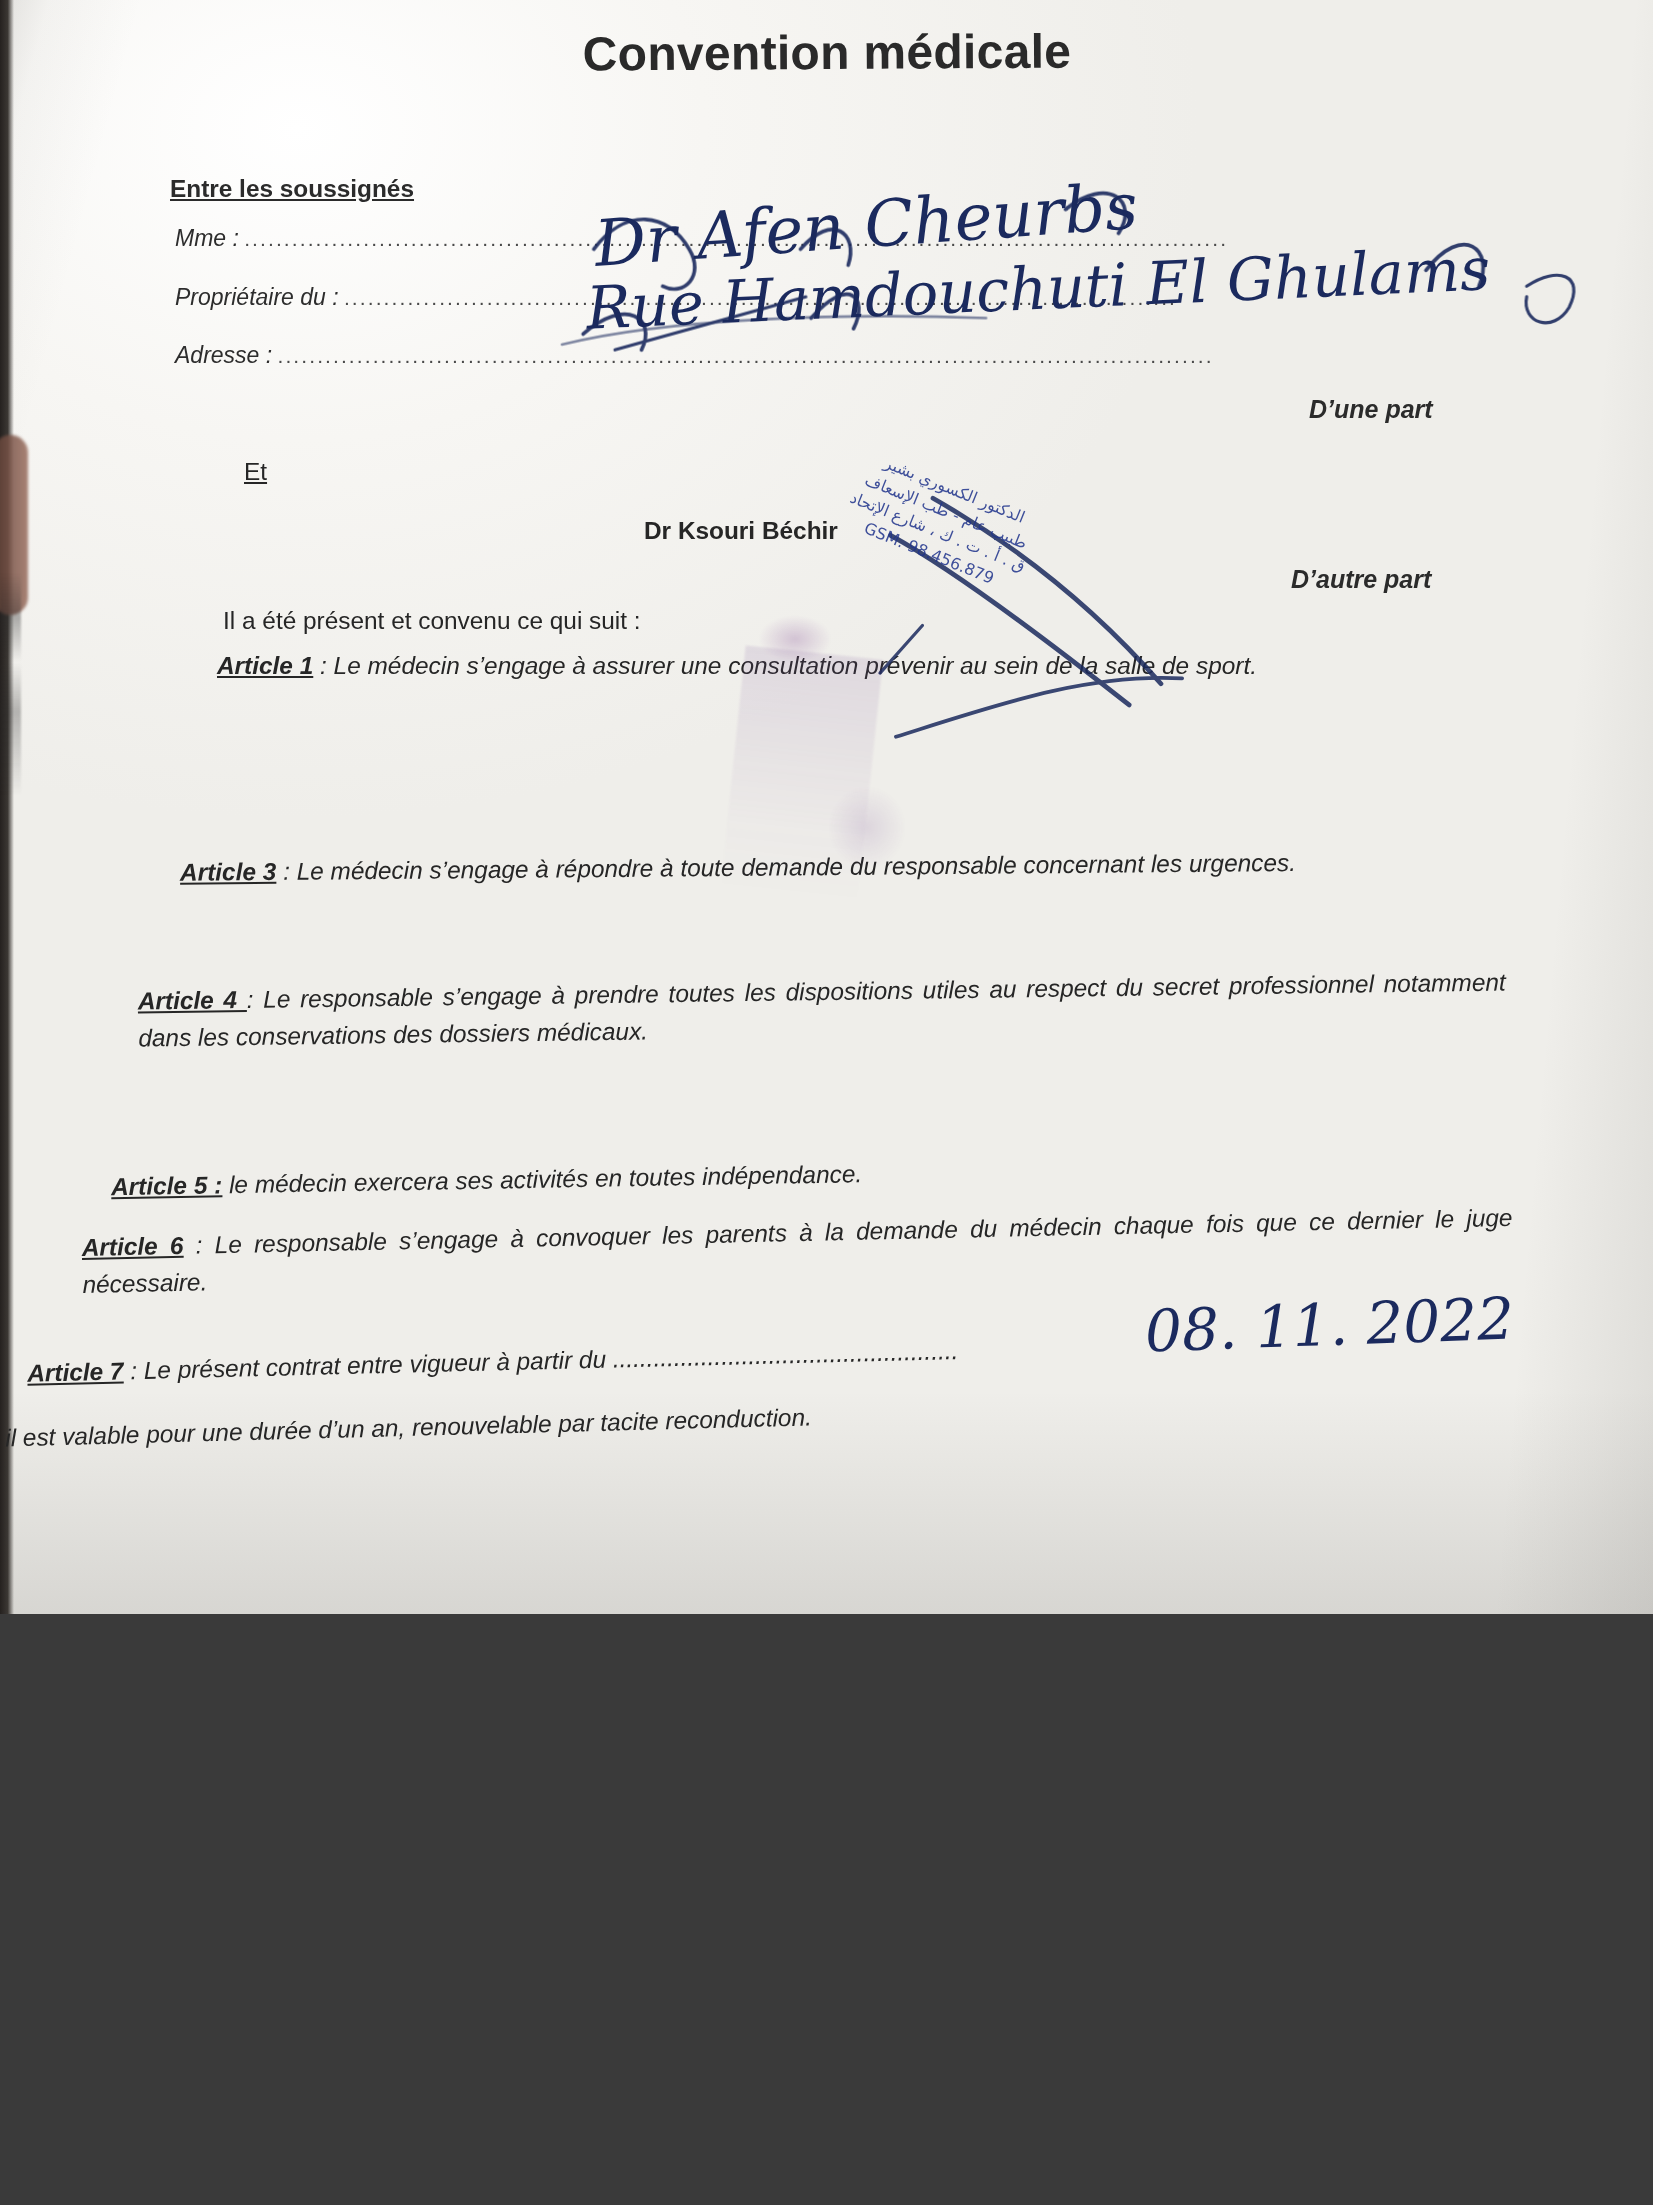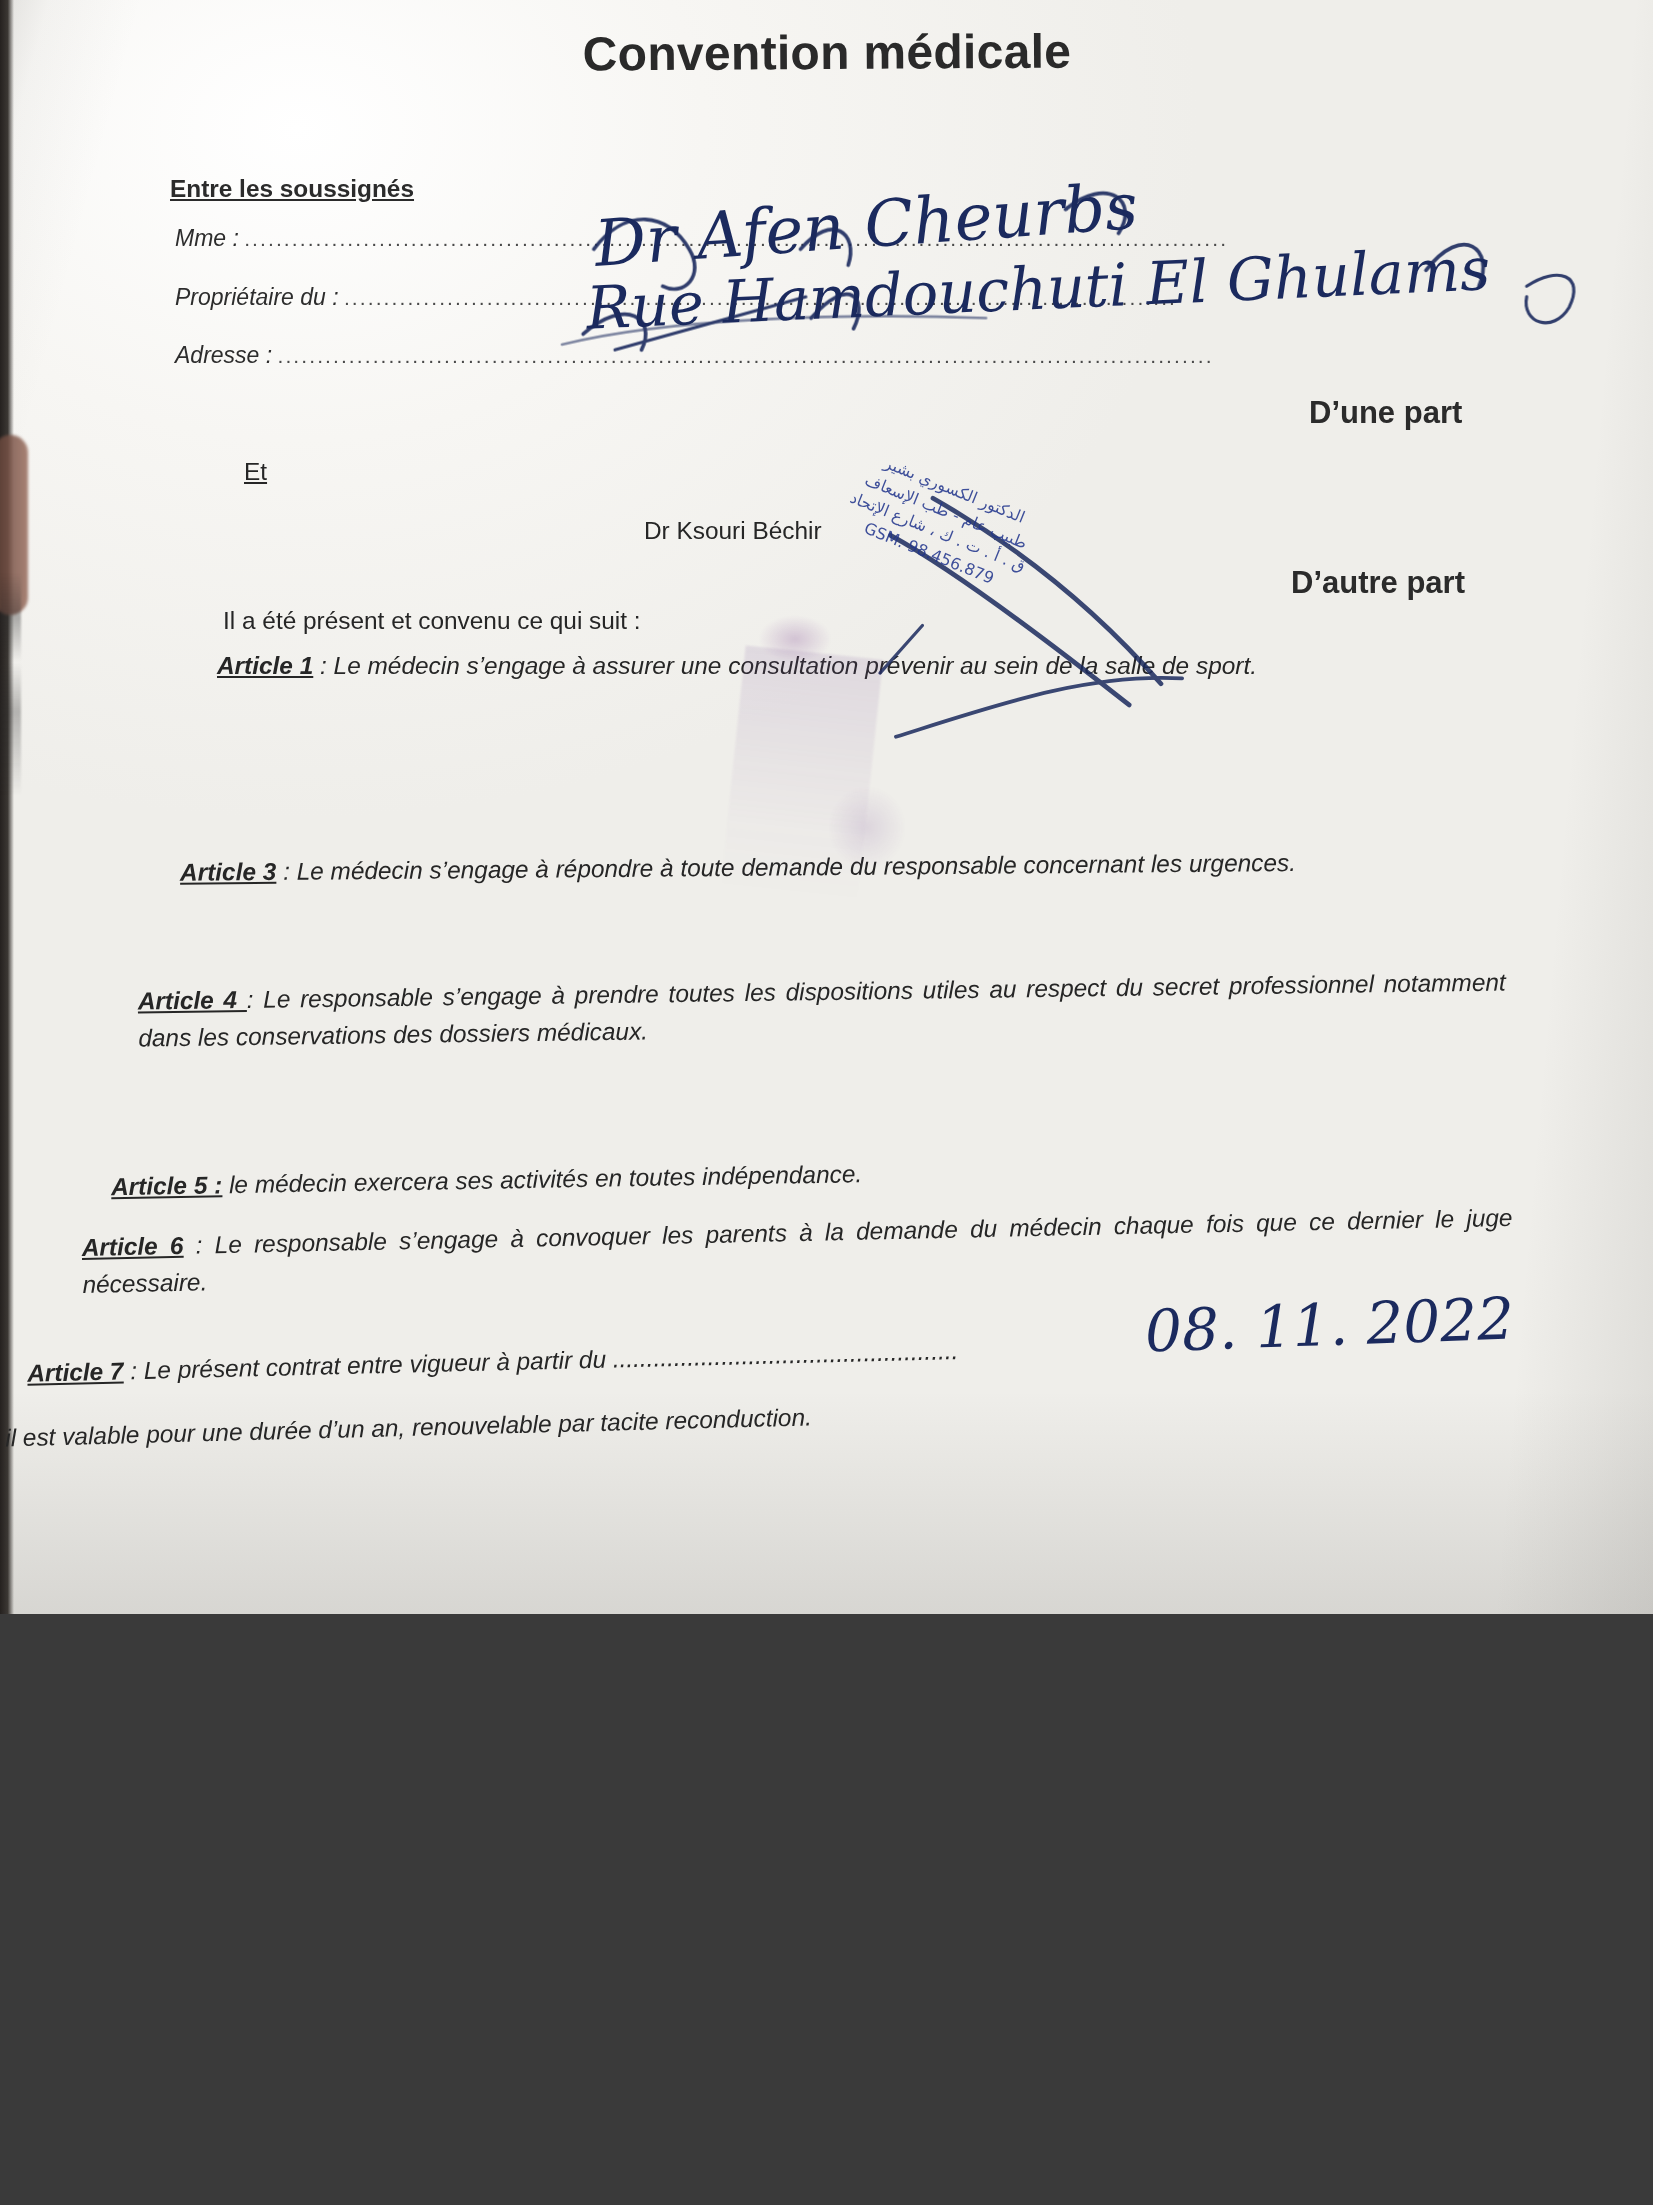--- a/index.html
+++ b/index.html
@@ -96,21 +96,22 @@
     flex: 1 1 auto;
     margin-left: 5.3px;
     overflow: hidden;
     letter-spacing: 2.1px;
     color: #4a4a4a;
     font-style: normal;
     font-size: 21px;
   }
 
   .right-ital {
-    font-size: 31px;
+    font-size: 25px;
+    font-style: italic;
     font-weight: bold;
     color: #2b2b2b;
   }
 
   .body-txt {
     font-size: 24.4px;
     color: #262626;
     line-height: 1.52;
   }
   .art-lbl {
@@ -190,21 +191,21 @@
     <div class="field-row">
       <span class="lbl">Adresse :</span>
       <span class="dots">.............................................................................................................................</span>
     </div>
   </div>
 
   <div class="block right-ital" style="left:1309px; top:395px;">D’une part</div>
 
   <div class="block body-txt" style="left:244px; top:453px;text-decoration:underline;">Et</div>
 
-  <div class="block body-txt" style="left:644px; top:512px;">Dr Ksouri Béchir</div>
+  <div class="block body-txt" style="left:644px; top:512px;font-weight:bold;">Dr Ksouri Béchir</div>
 
   <div class="block right-ital" style="left:1291px; top:565px;">D’autre part</div>
 
   <div class="block body-txt" style="left:223px; top:602px;">Il a été présent et convenu ce qui suit :</div>
 
   <div class="block body-txt" style="left:217px; top:647px; width:1272px; text-align:justify;">
     <span class="art-lbl">Article 1</span><span class="ital"> : </span><span class="ital">Le médecin s’engage à assurer une consultation prévenir au sein de la salle de sport.</span>
   </div>
 
 

